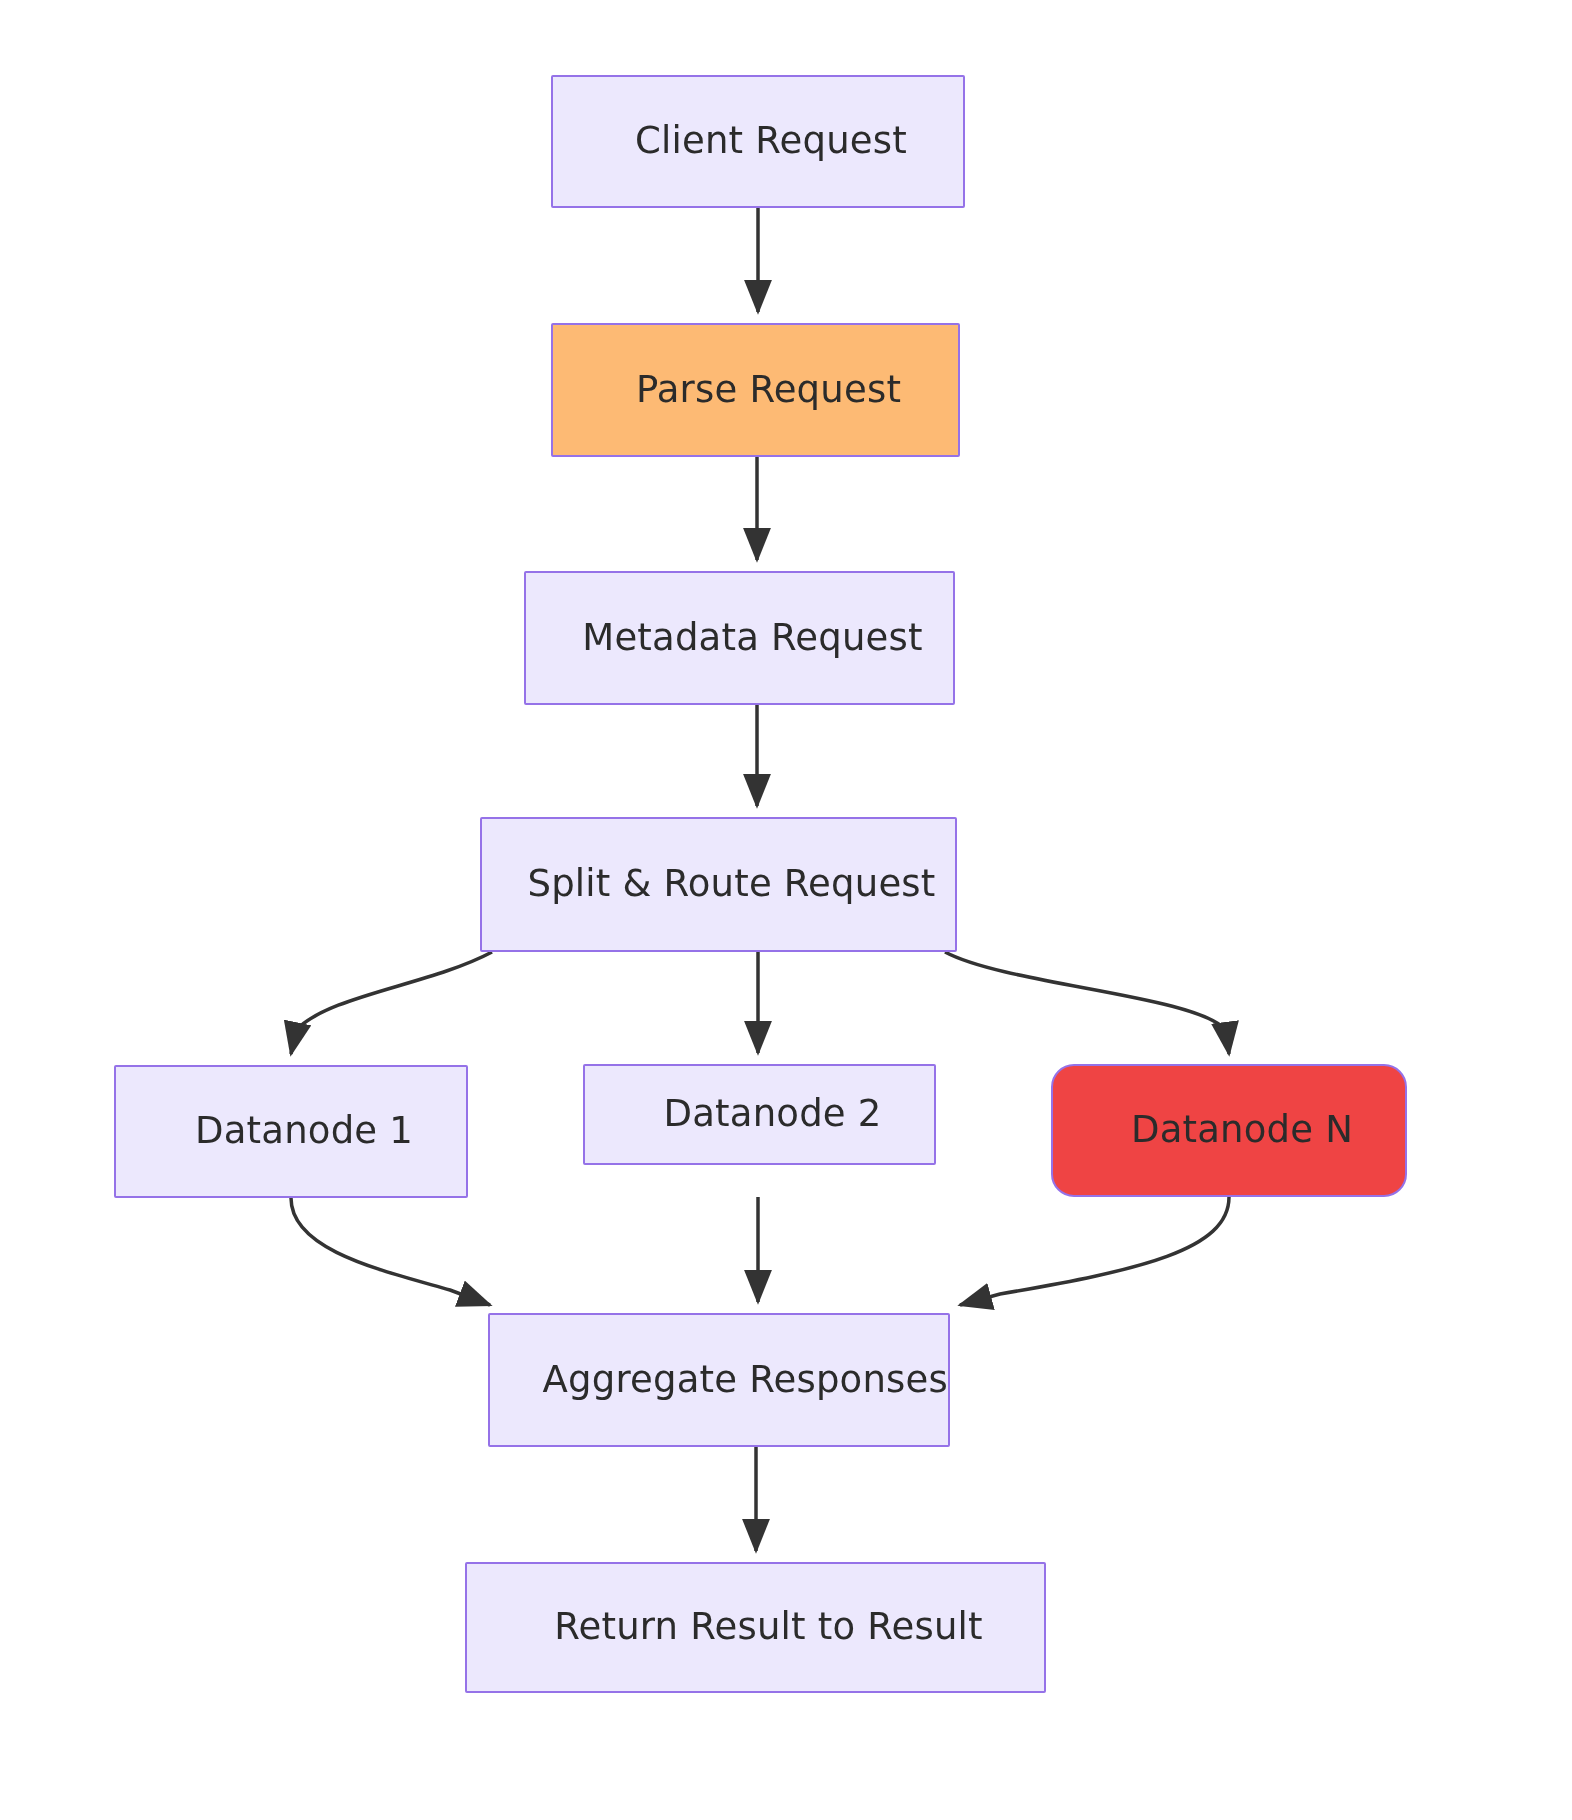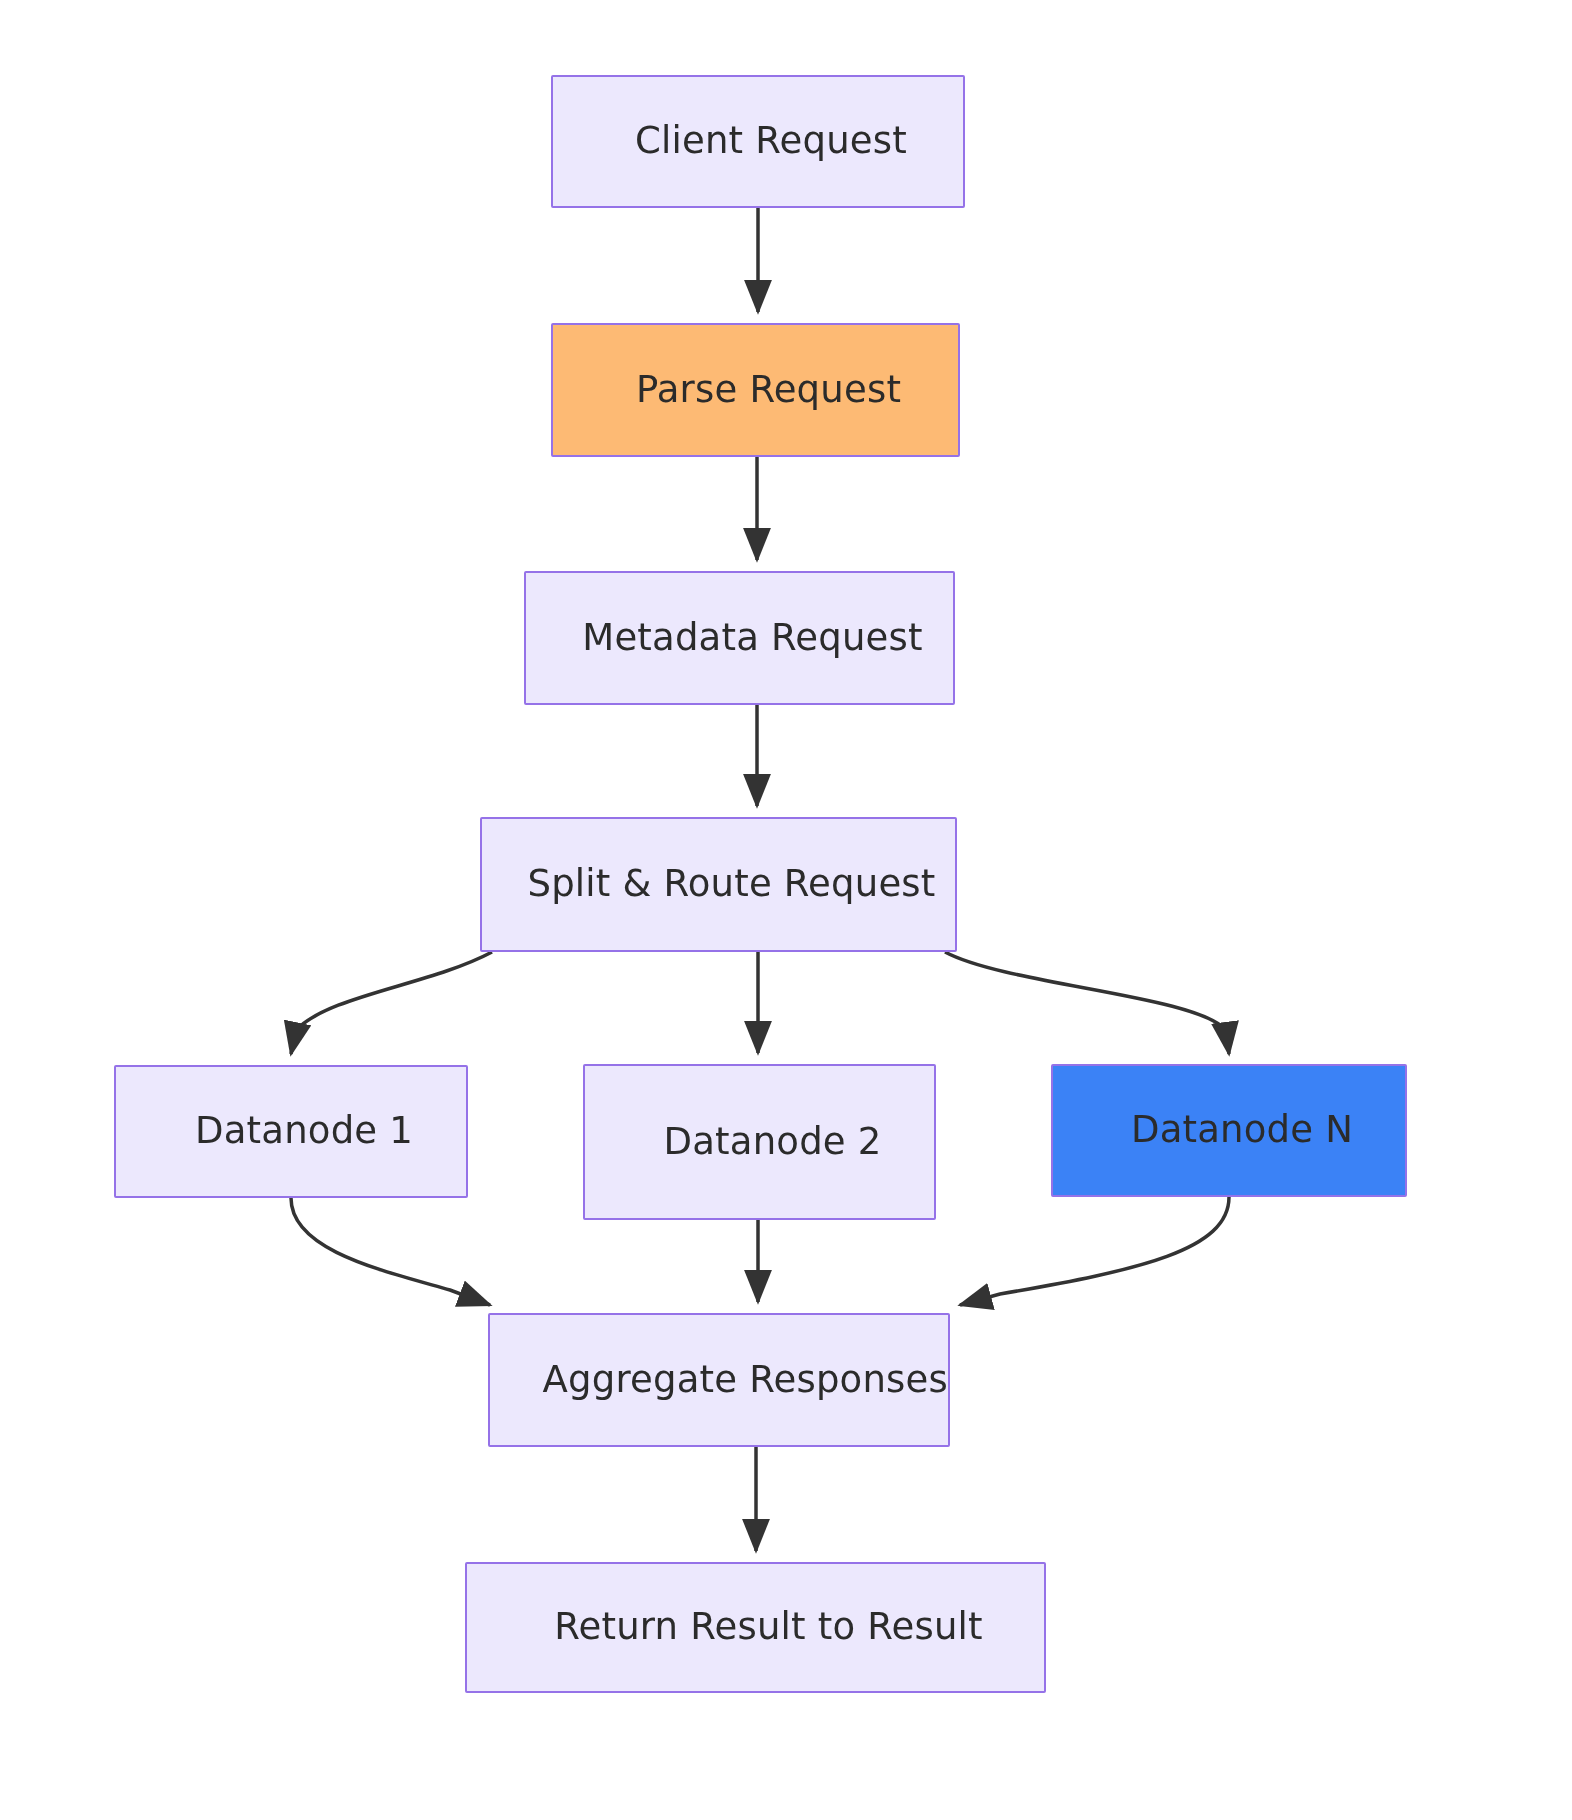--- a/index.html
+++ b/index.html
@@ -93,25 +93,25 @@
   </div>
 
   <div class="node" style="left: 480px; top: 817px; width: 477px; height: 135px; background: rgb(236, 232, 253); border-color: rgb(149, 114, 232);">
     <span class="node-label" style="color: rgb(43, 43, 43);">Split &amp; Route Request</span>
   </div>
 
   <div class="node" style="left: 114px; top: 1065px; width: 354px; height: 133px; background: rgb(236, 232, 253); border-color: rgb(149, 114, 232);">
     <span class="node-label" style="color: rgb(43, 43, 43);">Datanode 1</span>
   </div>
 
-  <div class="node" style="left: 583px; top: 1064px; width: 353px; height: 156px; background: rgb(236, 232, 253); border-color: rgb(149, 114, 232);">
+  <div class="node" style="left: 583px; top: 1064px; width: 353px; height: 101px; background: rgb(236, 232, 253); border-color: rgb(149, 114, 232);">
     <span class="node-label" style="color: rgb(43, 43, 43);">Datanode 2</span>
   </div>
 
-  <div class="node" style="left: 1051px; top: 1064px; width: 356px; height: 133px; background: #3b82f6; border-color: rgb(149, 114, 232);">
+  <div class="node" style="left: 1051px; top: 1064px; width: 356px; height: 133px; background: #ef4444; border-color: rgb(149, 114, 232); border-radius: 23px;">
     <span class="node-label" style="color: rgb(43, 43, 43);">Datanode N</span>
   </div>
 
   <div class="node" style="left: 488px; top: 1313px; width: 462px; height: 134px; background: rgb(236, 232, 253); border-color: rgb(149, 114, 232); justify-content: flex-end;">
     <span class="node-label" style="color: rgb(43, 43, 43);">Aggregate Responses</span>
   </div>
 
   <div class="node" style="left: 465px; top: 1562px; width: 581px; height: 131px; background: rgb(236, 232, 253); border-color: rgb(149, 114, 232);">
     <span class="node-label" style="color: rgb(43, 43, 43);">Return Result to Result</span>
   </div>

